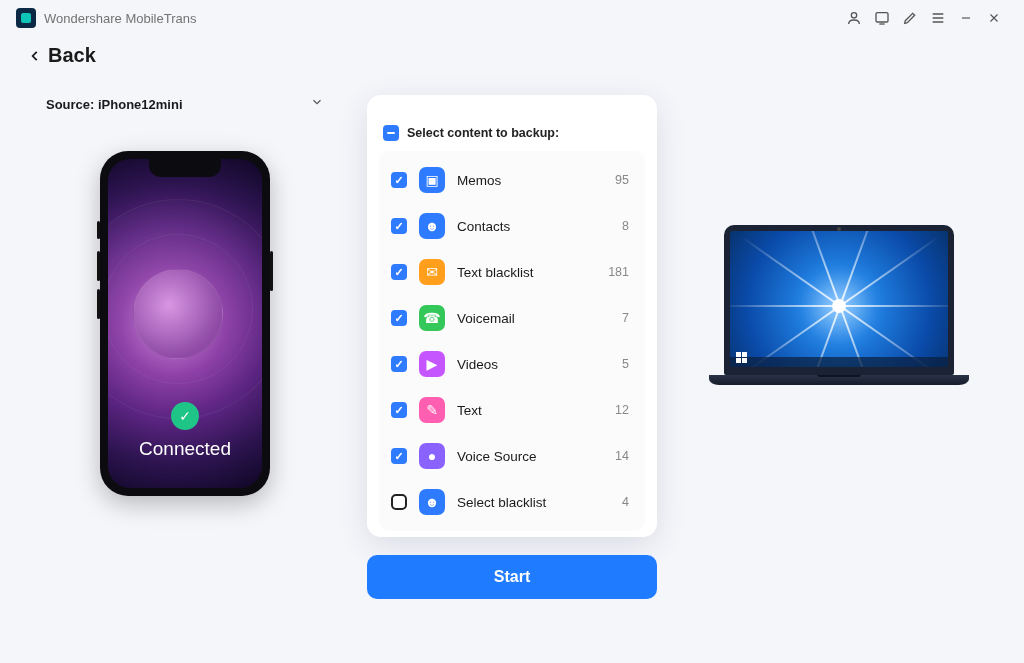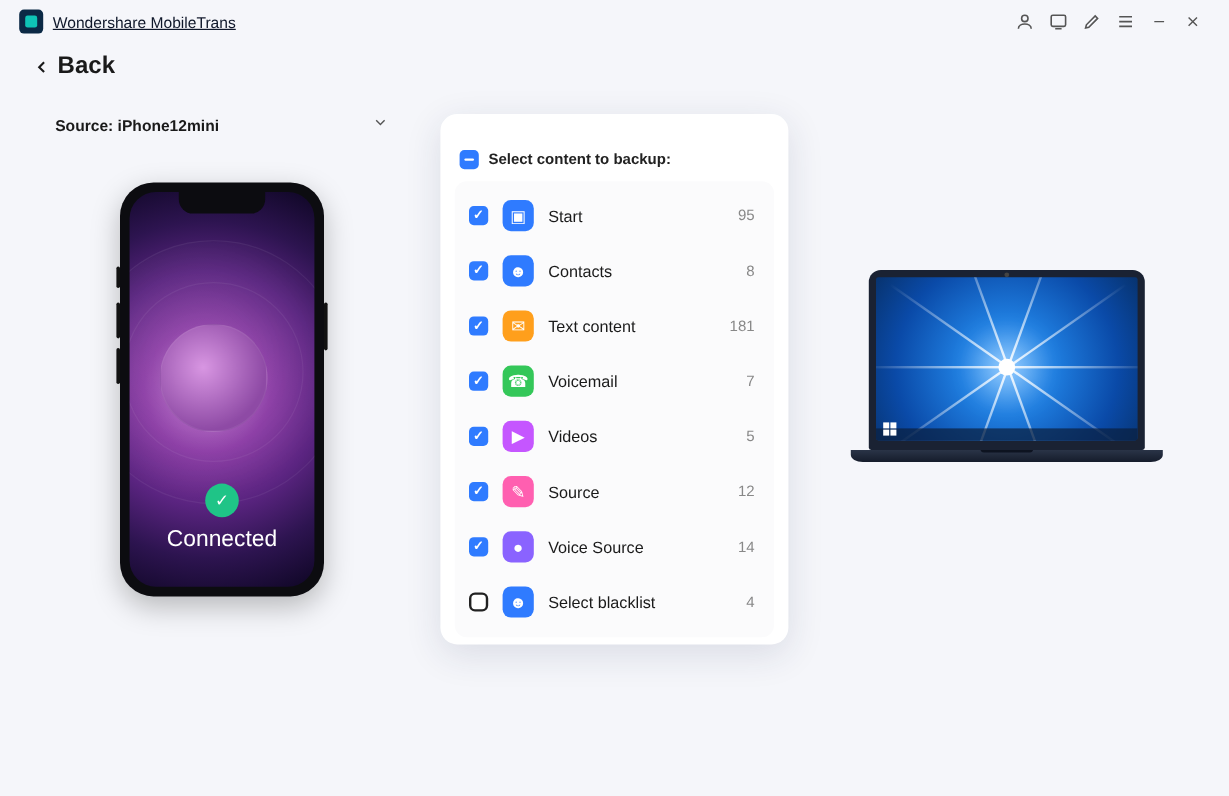--- a/index.html
+++ b/index.html
@@ -1,21 +1,21 @@
 <!DOCTYPE html>
 <html><head>
 <meta charset="utf-8">
 <style>
   * { margin: 0; padding: 0; box-sizing: border-box; font-family: -apple-system, BlinkMacSystemFont, "Segoe UI", sans-serif; }
   body { width: 1024px; height: 663px; background: #f5f6fa; overflow: hidden; position: relative; }
 
   .titlebar { display: flex; align-items: center; height: 36px; padding: 0 16px; }
   .titlebar .logo { width: 20px; height: 20px; background: #0b2945; border-radius: 4px; display:flex; align-items:center; justify-content:center; margin-right: 8px; }
   .titlebar .logo-inner { width: 10px; height: 10px; background: #0ec4b6; border-radius: 2px; }
-  .titlebar .title { font-size: 13px; color: #0f172a; font-weight: 500; text-decoration: underline; }
+  .titlebar .title { font-size: 13px; color: #737373; font-weight: 500; }
   .titlebar .spacer { flex: 1; }
   .titlebar .icon-btn { width: 28px; height: 28px; display:flex; align-items:center; justify-content:center; cursor: pointer; color:#555; }
 
   .back-row { padding: 8px 28px 12px; }
   .back-btn { display:flex; align-items:center; gap:6px; font-size:20px; font-weight:700; color:#1a1a1a; cursor:pointer; width:fit-content; }
   .back-btn svg { width:14px; height:14px; }
 
   .content { display:flex; padding: 16px 40px 0; gap: 16px; align-items:flex-start; }
 
   
@@ -166,69 +166,70 @@
     <div class="panel">
       <div class="panel-header">
         <div class="cb indeterminate"></div>
         <span class="panel-header-text">Select content to backup:</span>
       </div>
       <div class="list-wrap">
         <div class="list-inner" id="list">
             <div class="row">
               <div class="cb checked"></div>
               <div class="app-icon" style="background: rgb(47, 123, 255);">▣</div>
-              <div class="label">Start</div>
+              <div class="label">Memos</div>
               <div class="count">95</div>
             </div>
             <div class="row">
               <div class="cb checked"></div>
               <div class="app-icon" style="background: rgb(47, 123, 255);">☻</div>
               <div class="label">Contacts</div>
               <div class="count">8</div>
             </div>
             <div class="row">
               <div class="cb checked"></div>
               <div class="app-icon" style="background: rgb(255, 159, 28);">✉</div>
-              <div class="label">Text content</div>
+              <div class="label">Text blacklist</div>
               <div class="count">181</div>
             </div>
             <div class="row">
               <div class="cb checked"></div>
               <div class="app-icon" style="background: rgb(52, 199, 89);">☎</div>
               <div class="label">Voicemail</div>
               <div class="count">7</div>
             </div>
             <div class="row">
               <div class="cb checked"></div>
               <div class="app-icon" style="background: rgb(197, 86, 255);">▶</div>
               <div class="label">Videos</div>
               <div class="count">5</div>
             </div>
             <div class="row">
               <div class="cb checked"></div>
               <div class="app-icon" style="background: rgb(255, 95, 176);">✎</div>
-              <div class="label">Source</div>
+              <div class="label">Text</div>
               <div class="count">12</div>
             </div>
             <div class="row">
               <div class="cb checked"></div>
               <div class="app-icon" style="background: rgb(138, 99, 255);">●</div>
               <div class="label">Voice Source</div>
               <div class="count">14</div>
             </div>
             <div class="row">
               <div class="cb unchecked"></div>
               <div class="app-icon" style="background: rgb(47, 123, 255);">☻</div>
               <div class="label">Select blacklist</div>
               <div class="count">4</div>
             </div>
             <div class="row"></div>
           </div>
       </div>
     </div>
+    <button class="start-btn">Start</button>
   </div>
 
   <div class="dest-col">
     <div class="laptop-wrap">
       <div class="laptop-body">
         <div class="webcam"></div>
         <div class="laptop-screen">
           <div class="sun"></div>
           <div class="ray" style="transform:rotate(20deg)"></div>
           <div class="ray" style="transform:rotate(55deg)"></div>

